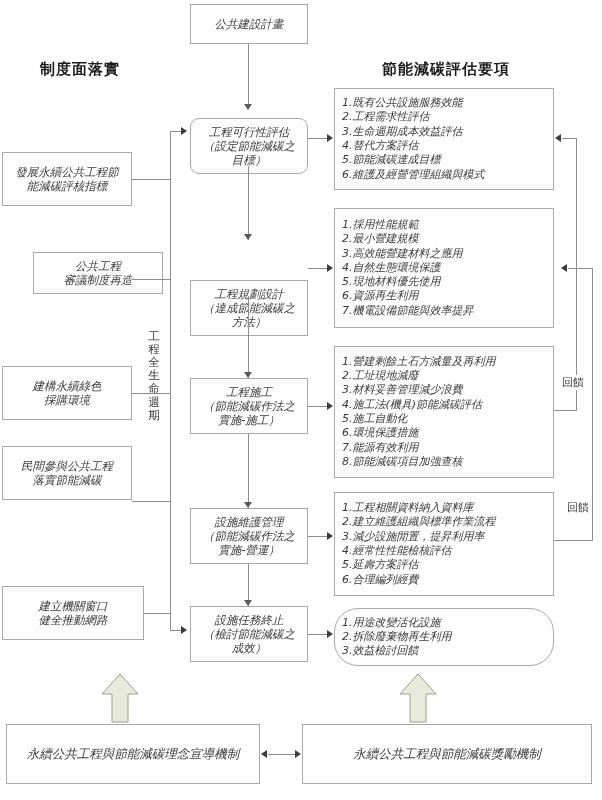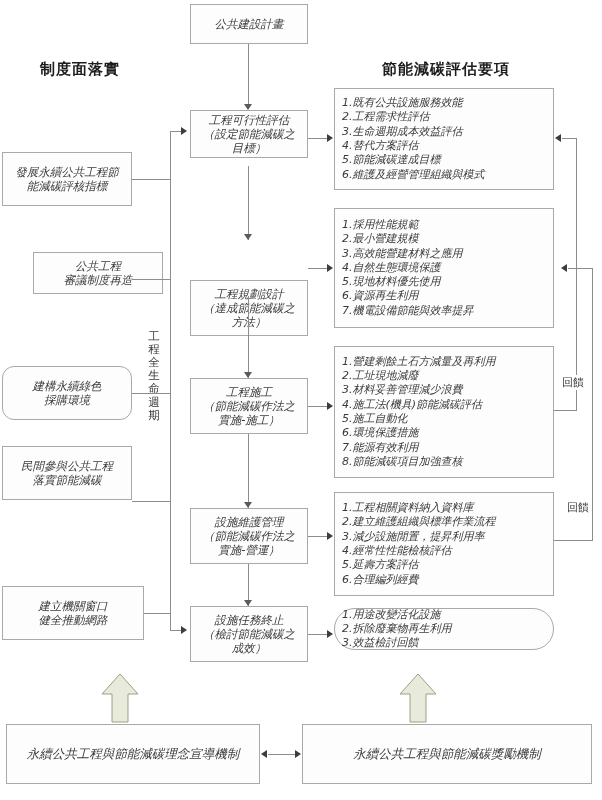--- a/index.html
+++ b/index.html
@@ -91,21 +91,21 @@
 <div id="stage">
 
   <div class="header" style="left:40px; top:60px;">制度面落實</div>
   <div class="header" style="left:382px; top:60px;">節能減碳評估要項</div>
 
   <div class="box" style="left:190px; top:4px; width:118px; height:40px;">公共建設計畫</div>
 
   <div class="ln v" style="left:248px; top:44px; height:63px;"></div>
   <div class="arw down" style="left:244px; top:104px;"></div>
 
-  <div class="box" style="left:190px; top:110px; width:118px; height:48px;">工程可行性評估
+  <div class="box" style="left:190px; top:118px; width:118px; height:56px;border-radius:9px;">工程可行性評估
 （設定節能減碳之
 目標）</div>
 
   <div class="ln v" style="left:248px; top:166px; height:74px;"></div>
   <div class="arw down" style="left:244px; top:234px;"></div>
 
   <div class="box" style="left:190px; top:240px; width:118px; height:56px;margin-top:40px;">工程規劃設計
 （達成節能減碳之
 方法）</div>
 
@@ -131,21 +131,21 @@
 成效）</div>
 
   <div class="vlabel" style="left:146px; top:330px;">工程全生命週期</div>
 
   <div class="ln v" style="left:170px; top:170px; height:460px;"></div>
 
   <div class="box" style="left:2px; top:152px; width:130px; height:54px;">發展永續公共工程節
 能減碳評核指標</div>
   <div class="box" style="left:2px; top:252px; width:130px; height:42px;margin-left:31px;">公共工程
 審議制度再造</div>
-  <div class="box" style="left:2px; top:366px; width:130px; height:54px;border-radius:12px;">建構永續綠色
+  <div class="box" style="left:2px; top:366px; width:130px; height:54px;">建構永續綠色
 採購環境</div>
   <div class="box" style="left:2px; top:446px; width:130px; height:54px;">民間參與公共工程
 落實節能減碳</div>
   <div class="box" style="left:2px; top:586px; width:142px; height:54px;">建立機關窗口
 健全推動網路</div>
 
   <div class="ln h" style="left:132px; top:179px; width:38px;"></div>
   <div class="ln h" style="left:132px; top:279px; width:38px;"></div>
   <div class="ln h" style="left:132px; top:393px; width:38px;"></div>
   <div class="ln h" style="left:132px; top:501px; width:38px;"></div>
@@ -178,21 +178,21 @@
 5.施工自動化
 6.環境保護措施
 7.能源有效利用
 8.節能減碳項目加強查核</div>
   <div class="box list" style="left:334px; top:492px; width:220px; height:104px;">1.工程相關資料納入資料庫
 2.建立維護組織與標準作業流程
 3.減少設施閒置，提昇利用率
 4.經常性性能檢核評估
 5.延壽方案評估
 6.合理編列經費</div>
-  <div class="box list" style="left:334px; top:608px; width:220px; height:42px;border-radius:24px;">1.用途改變活化設施
+  <div class="box list" style="left:334px; top:608px; width:220px; height:58px;border-radius:24px;">1.用途改變活化設施
 2.拆除廢棄物再生利用
 3.效益檢討回饋</div>
 
   <div class="ln h" style="left:308px; top:138px; width:20px;"></div>
   <div class="arw right" style="left:327px; top:134px;"></div>
 
   <div class="ln h" style="left:308px; top:268px; width:20px;"></div>
   <div class="arw right" style="left:327px; top:264px;"></div>
 
   <div class="ln h" style="left:308px; top:406px; width:20px;"></div>

